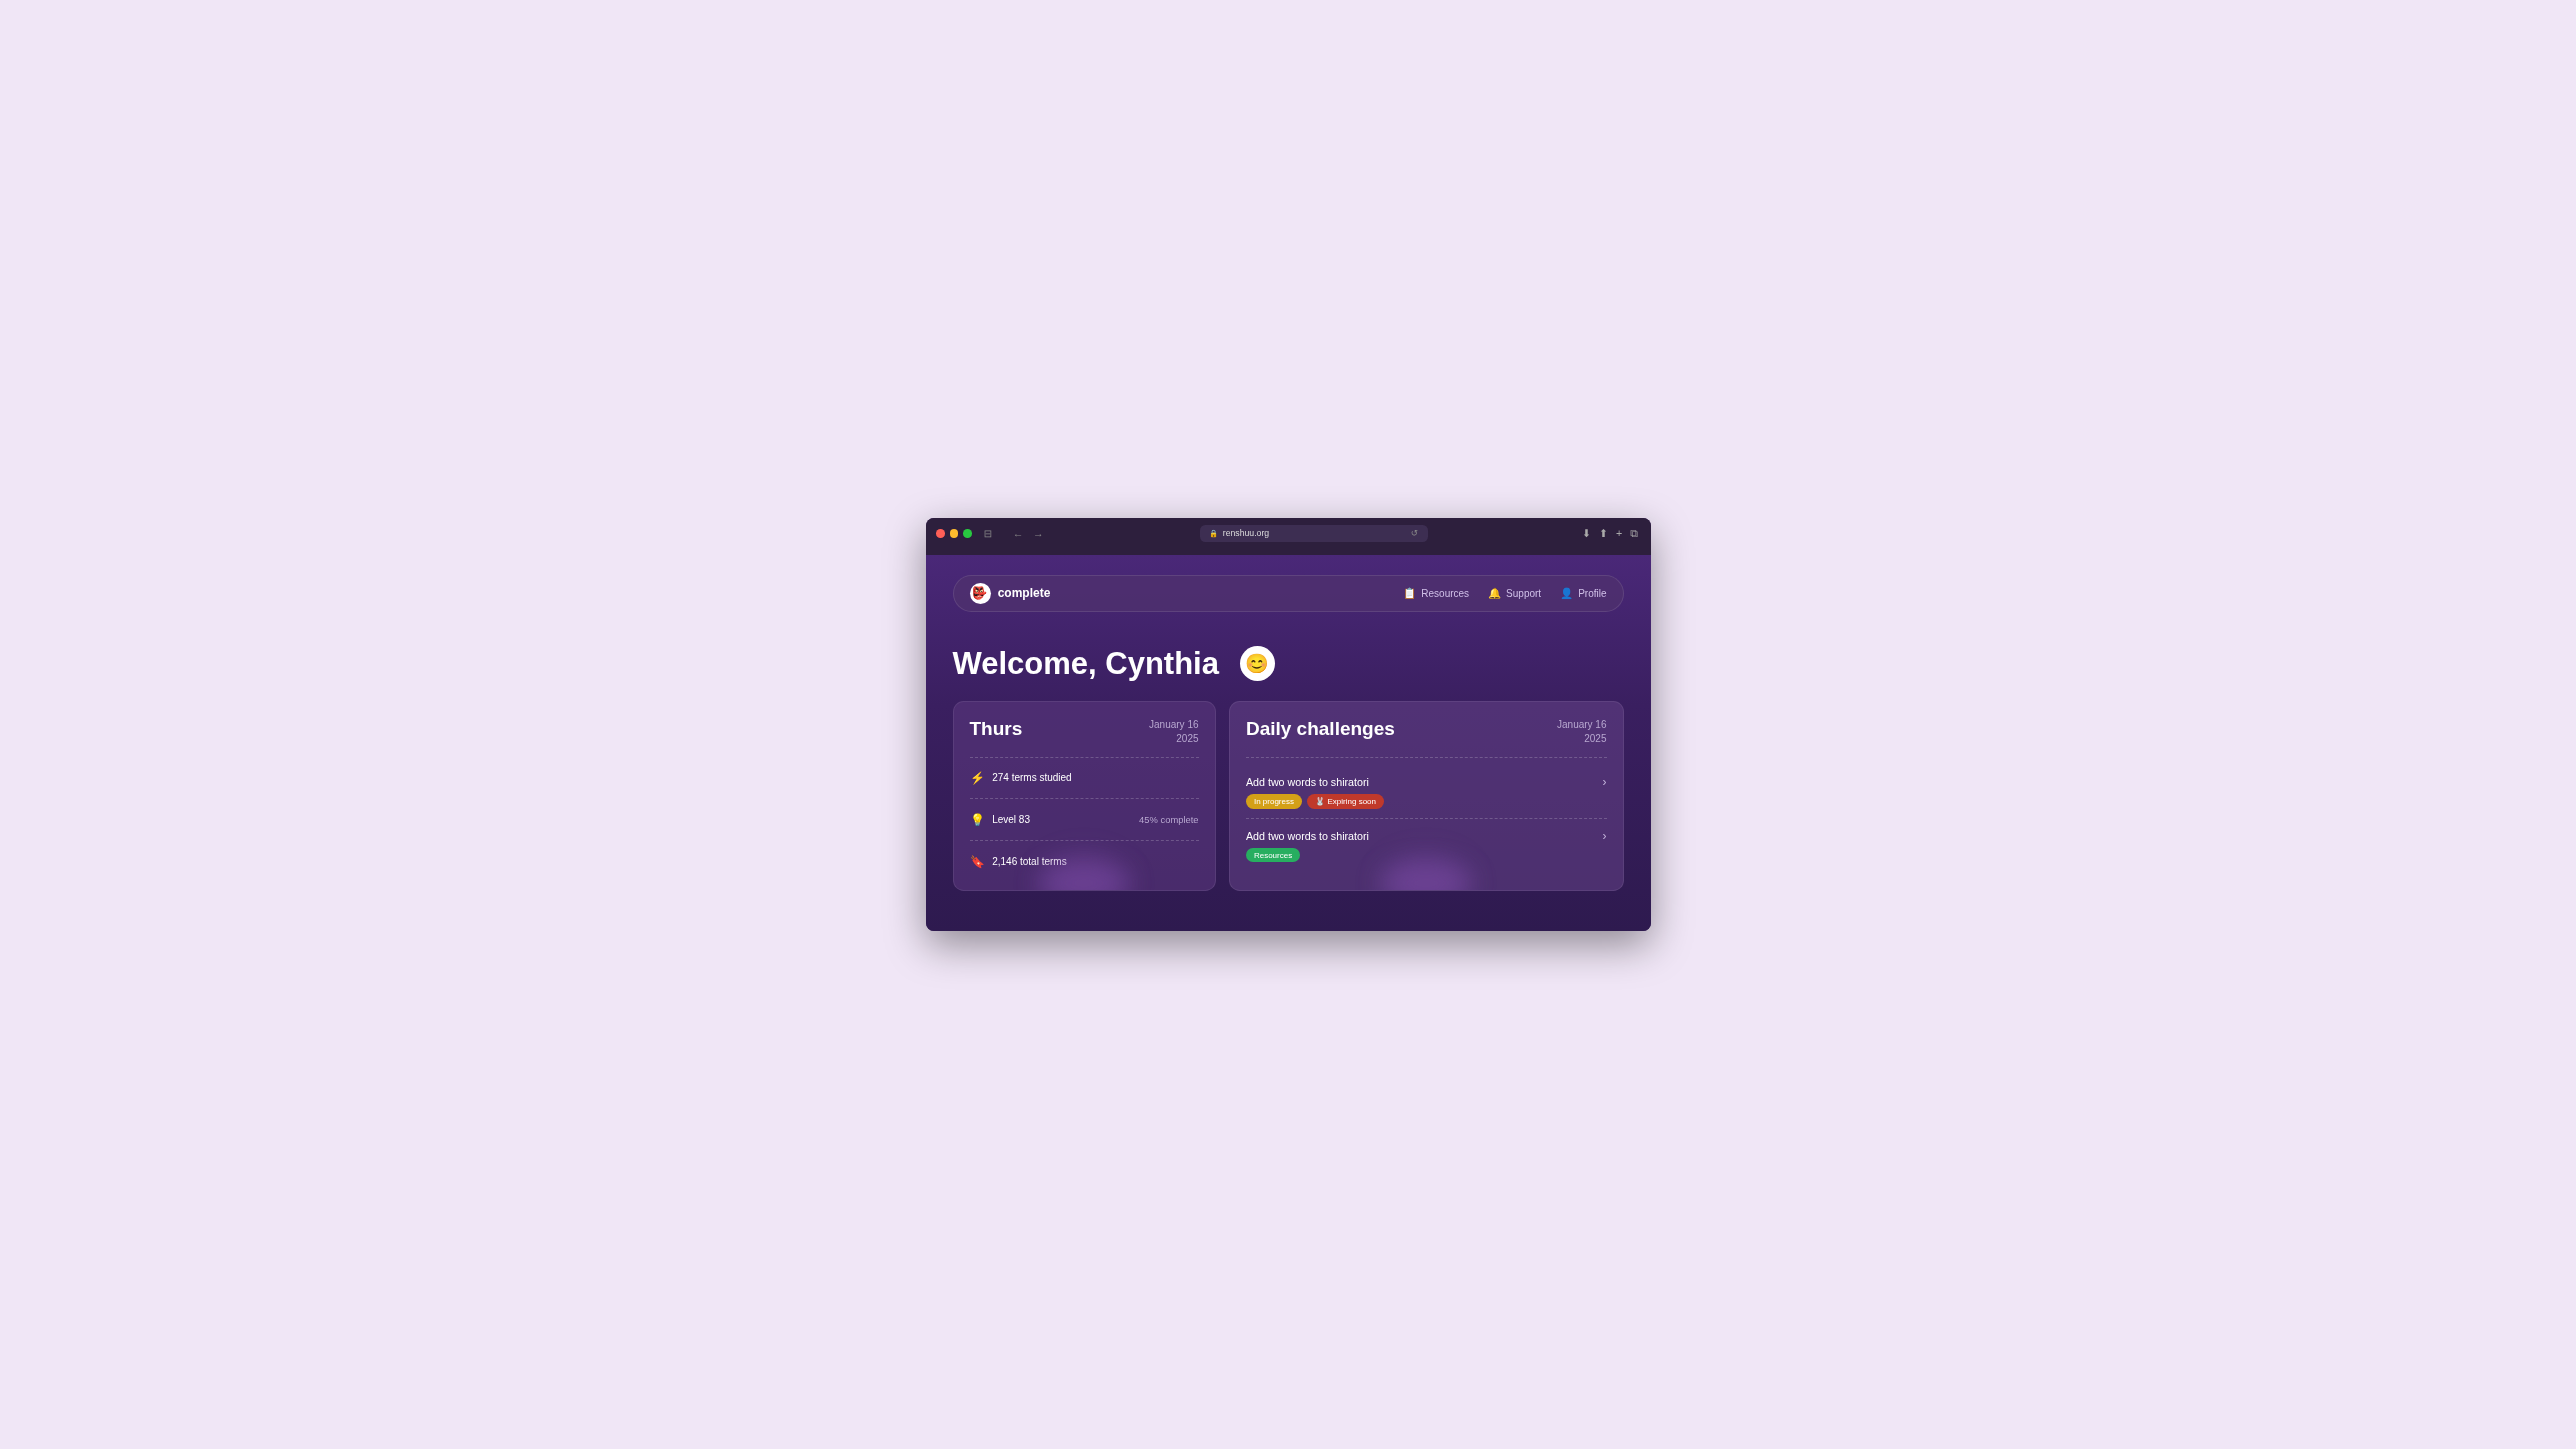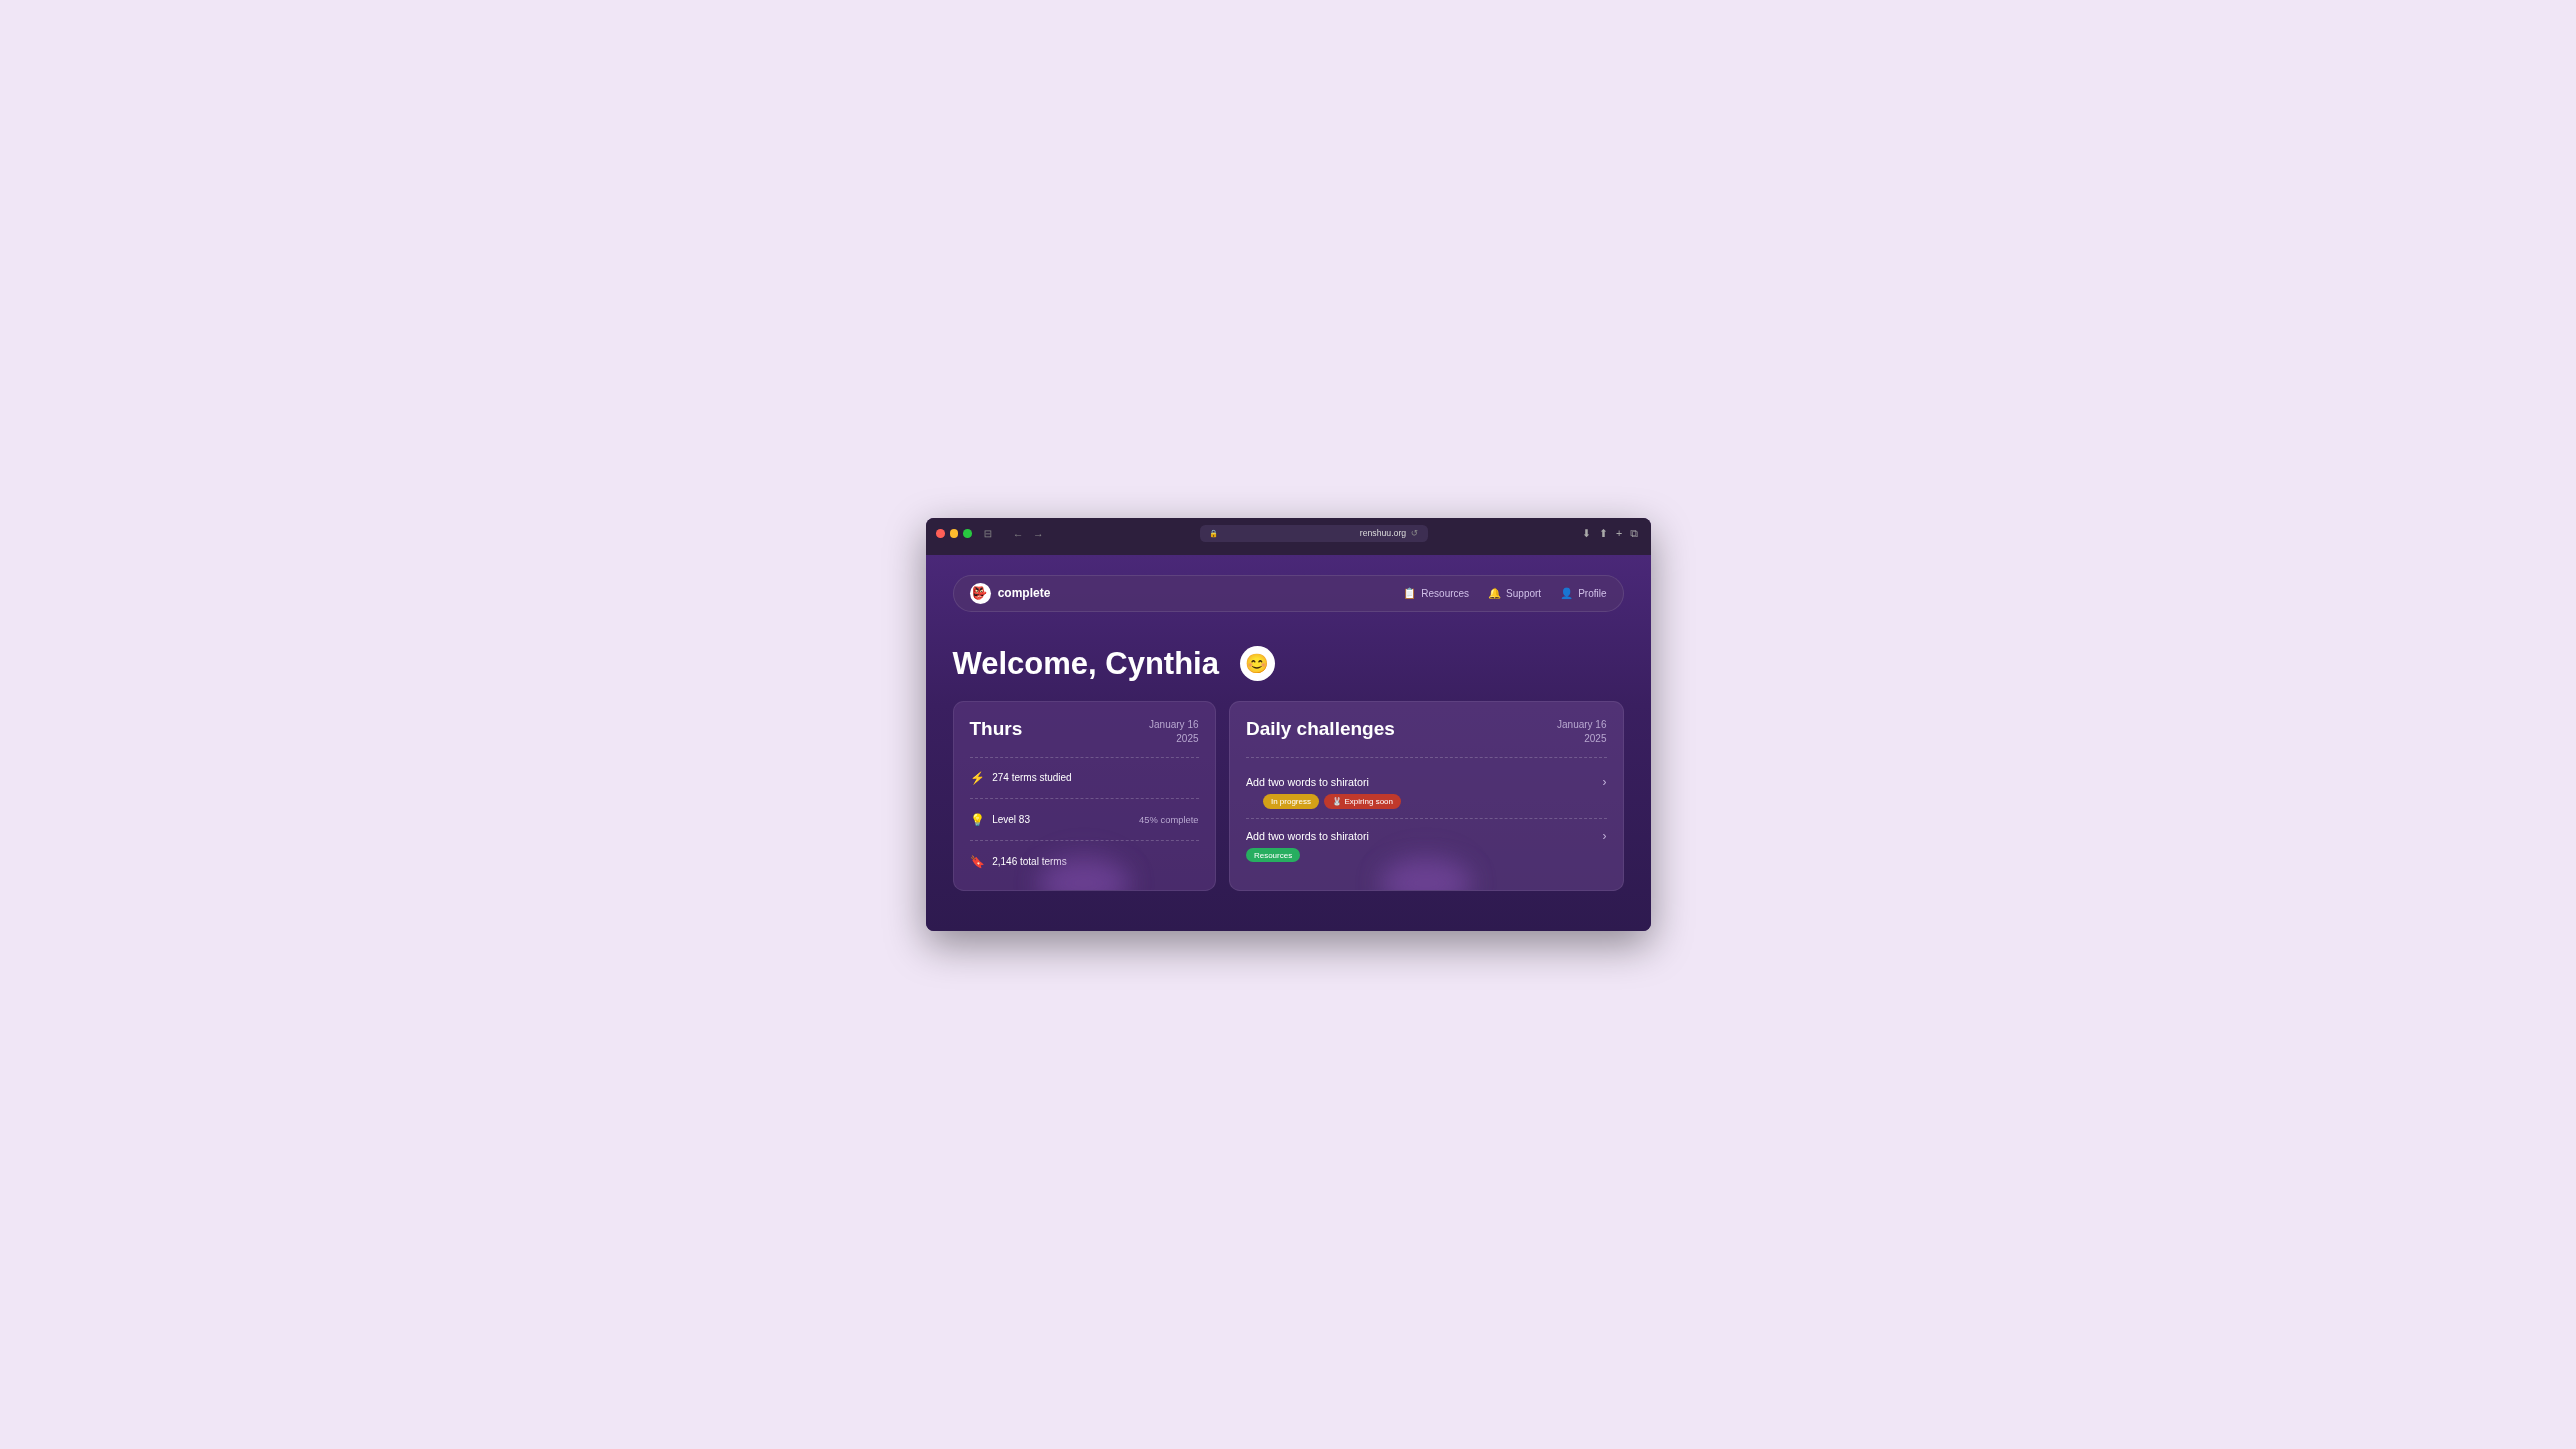--- a/index.html
+++ b/index.html
@@ -95,21 +95,21 @@
       font-size: 8.7px;
     }
 
     .address-bar .lock-icon {
       font-size: 7.4px;
       color: #aaa;
     }
 
     .address-bar .url-text {
       flex: 1;
-      text-align: right;
+      text-align: left;
       color: #ddd;
       font-size: 8.7px;
     }
 
     .address-bar .reload-icon {
       color: #888;
       font-size: 8.7px;
     }
 
     .browser-actions {
@@ -340,21 +340,20 @@
     .badge {
       padding: 2.7px 8px;
       border-radius: 13.4px;
       font-size: 8px;
       font-weight: 500;
     }
 
     .badge-inprogress {
       background: #d4a017;
       color: white;
-      margin-left: 17px;
     }
 
     .badge-expiring {
       background: #c0392b;
       color: white;
       display: flex;
       align-items: center;
       gap: 2.7px;
     }
 

